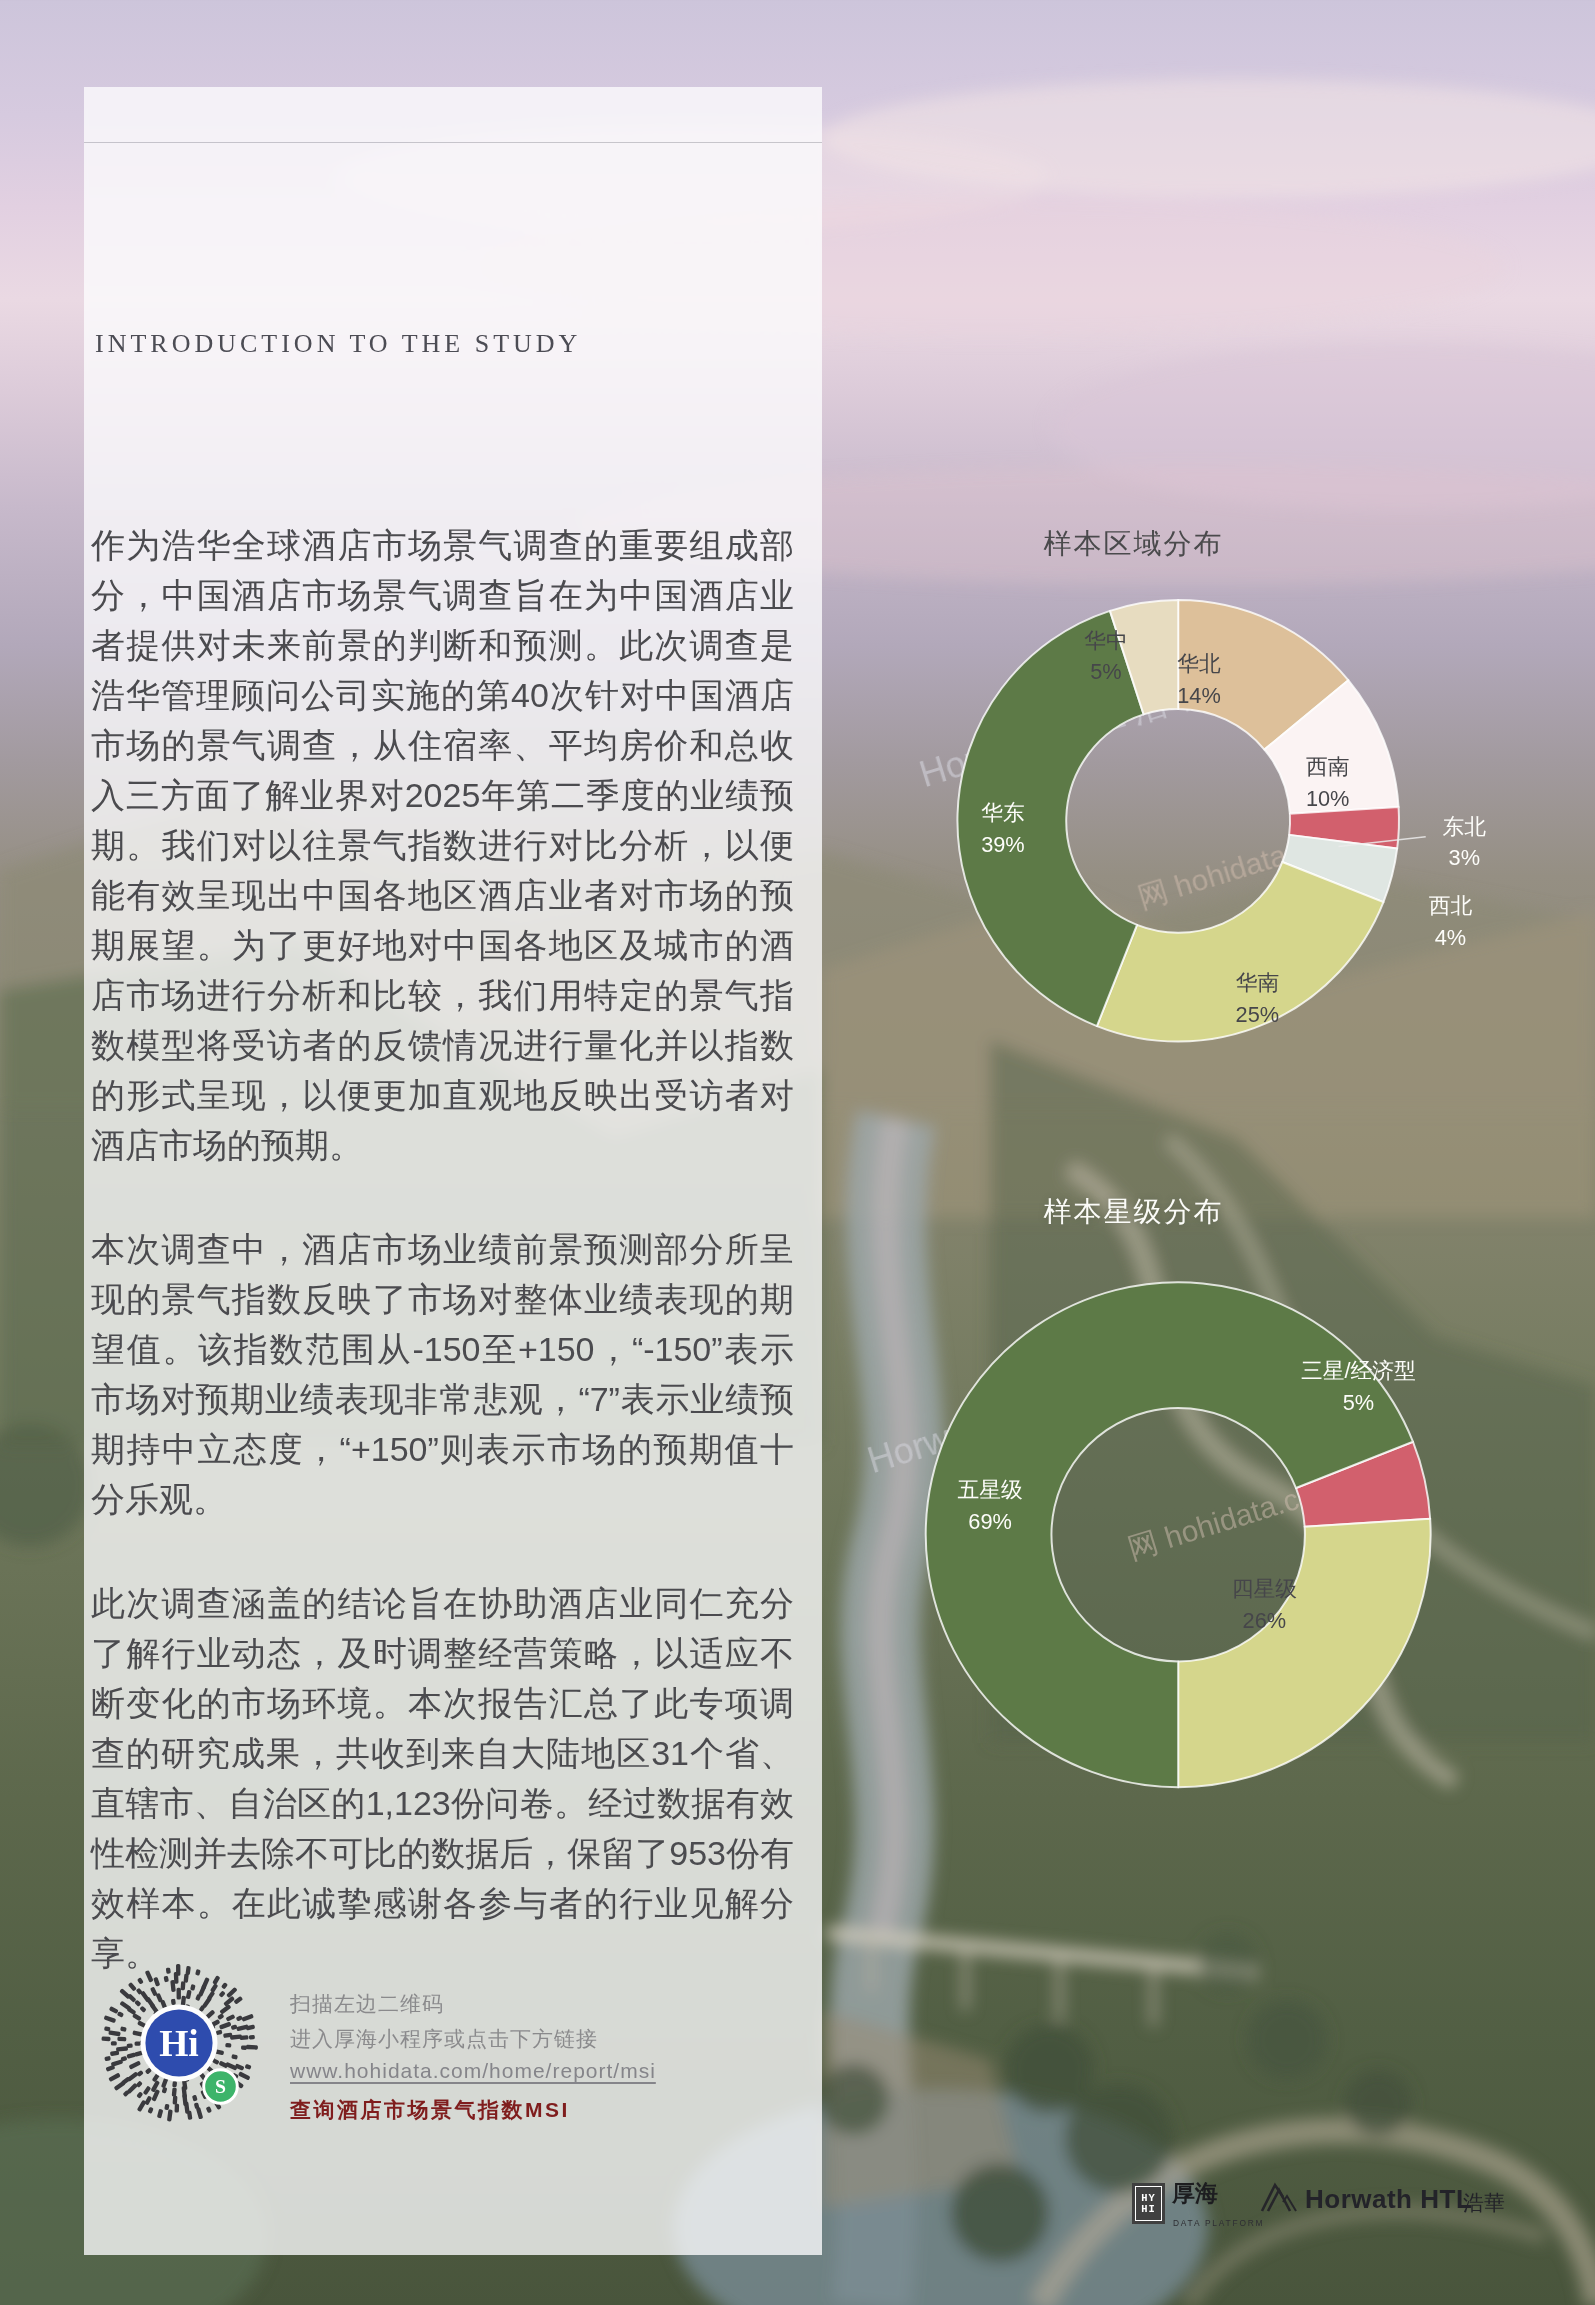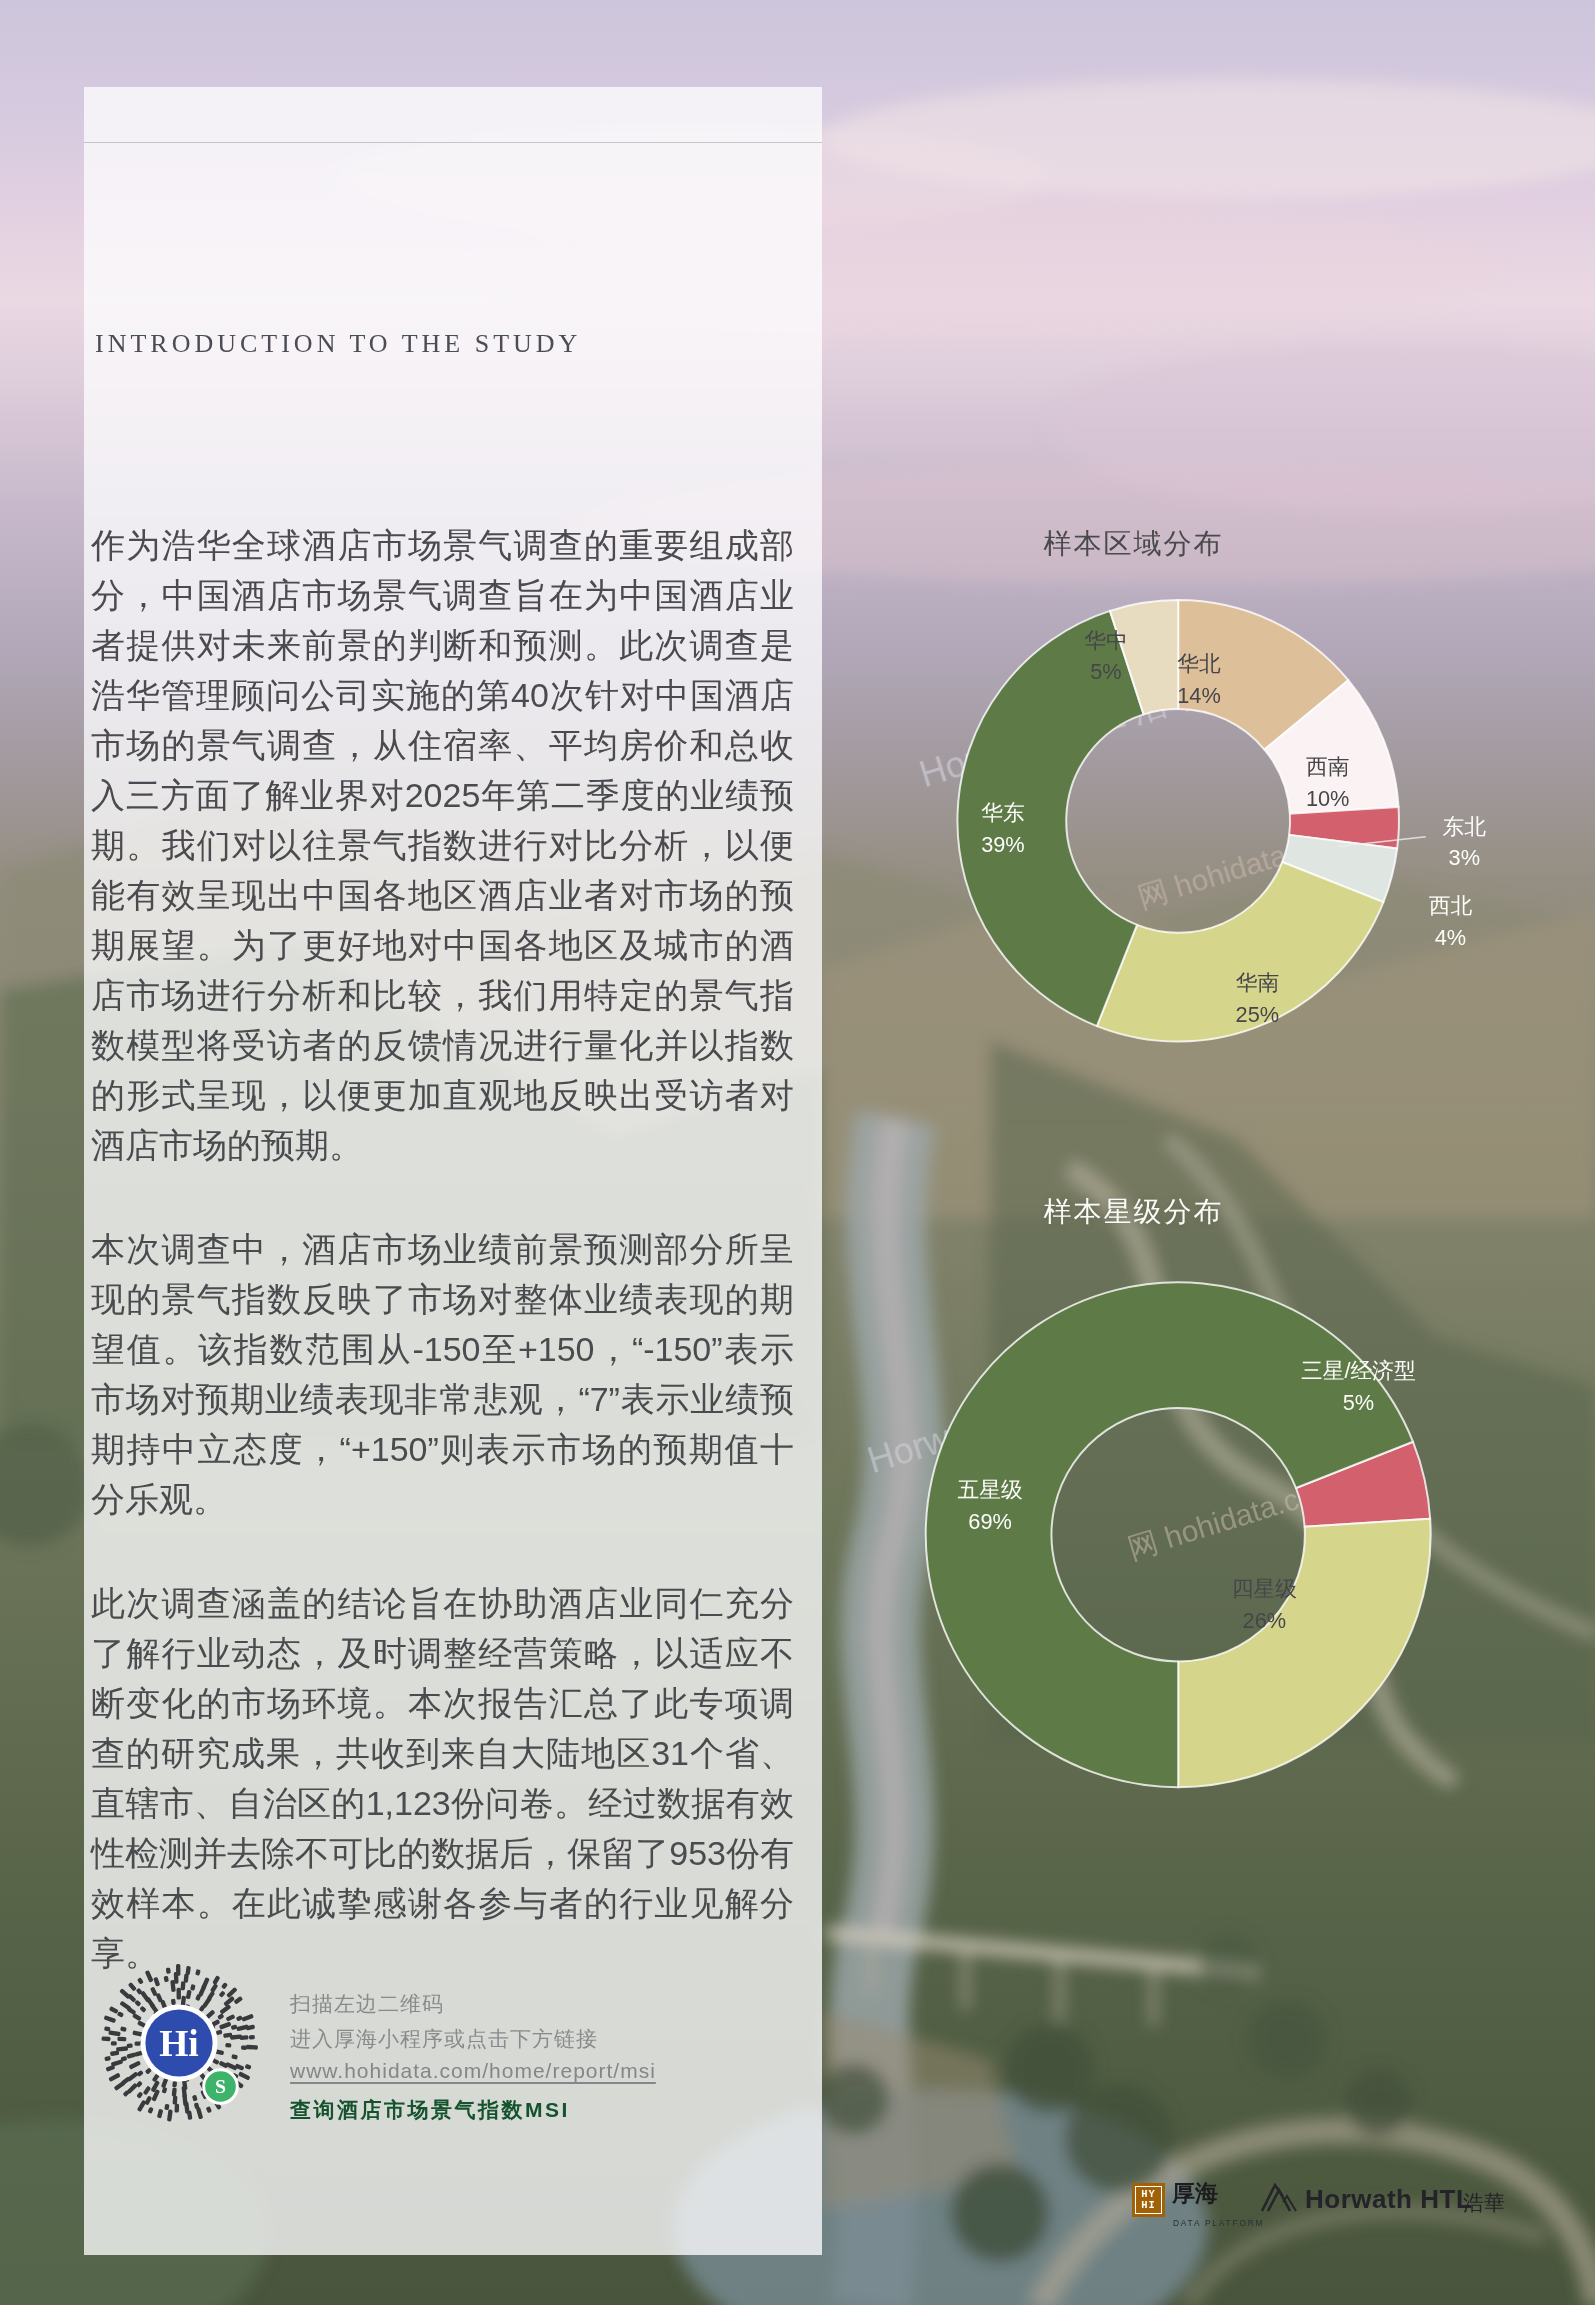--- a/index.html
+++ b/index.html
@@ -33,22 +33,22 @@
              pointer-events:none;white-space:nowrap;font-weight:500;}
   .wm-brand1{left:921px;top:752px;font-size:36px;color:rgba(215,215,224,0.55);}
   .wm-site1{left:1139px;top:879px;font-size:30px;color:rgba(205,186,172,0.55);}
   .wm-brand2{left:869px;top:1438px;font-size:36px;color:rgba(215,215,224,0.5);}
   .wm-site2{left:1129px;top:1530px;font-size:30px;color:rgba(208,190,176,0.5);}
   .qr-wrap{position:absolute;left:99px;top:1963px;width:160px;height:160px;}
   .qr-text{position:absolute;left:290px;font-size:21px;color:#8a8a8c;letter-spacing:1px;}
   .qr-l1{top:1990px;}
   .qr-l2{top:2025px;}
   .qr-link{top:2059px;color:#85858a;text-decoration:underline;text-underline-offset:4px;}
-  .qr-l3{top:2096px;color:#14532d;font-weight:600;letter-spacing:2.5px;}
-  .hohi-box{position:absolute;left:1132px;top:2183px;width:33px;height:34px;background:#a16207;}
+  .qr-l3{top:2096px;color:#7f1d1d;font-weight:600;letter-spacing:2.5px;}
+  .hohi-box{position:absolute;left:1132px;top:2183px;width:33px;height:41px;background:#404040;}
   .hohi-box-inner{position:absolute;inset:3px;border:1.5px solid #fff;display:flex;
                   flex-direction:column;align-items:center;justify-content:center;}
   .hohi-box-inner span{color:#fff;font-family:"Liberation Mono","DejaVu Sans Mono",monospace;
                   font-size:10.4px;line-height:11px;font-weight:700;letter-spacing:1px;}
   .hohi-name{position:absolute;left:1172px;top:2178px;font-size:23px;font-weight:800;color:#1d1d20;}
   .hohi-caption{position:absolute;left:1173px;top:2218px;font-size:8.4px;letter-spacing:1.8px;color:#2e2e33;}
   .horwath-icon{position:absolute;left:1259px;top:2180px;}
   .horwath-name{position:absolute;left:1305px;top:2184px;font-size:26px;font-weight:600;color:#232329;letter-spacing:0.5px;}
   .horwath-cn{position:absolute;left:1463px;top:2189px;font-size:21px;font-weight:500;color:#232329;}
 </style>

